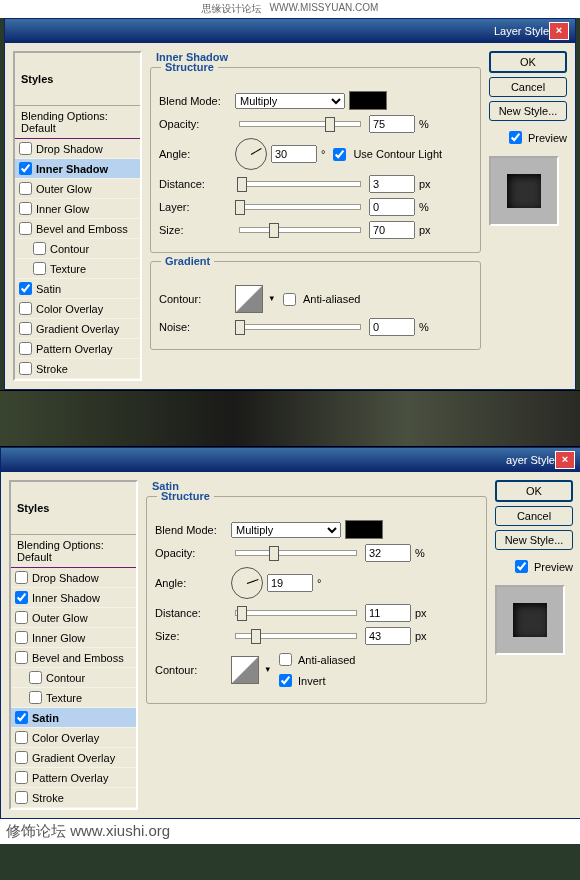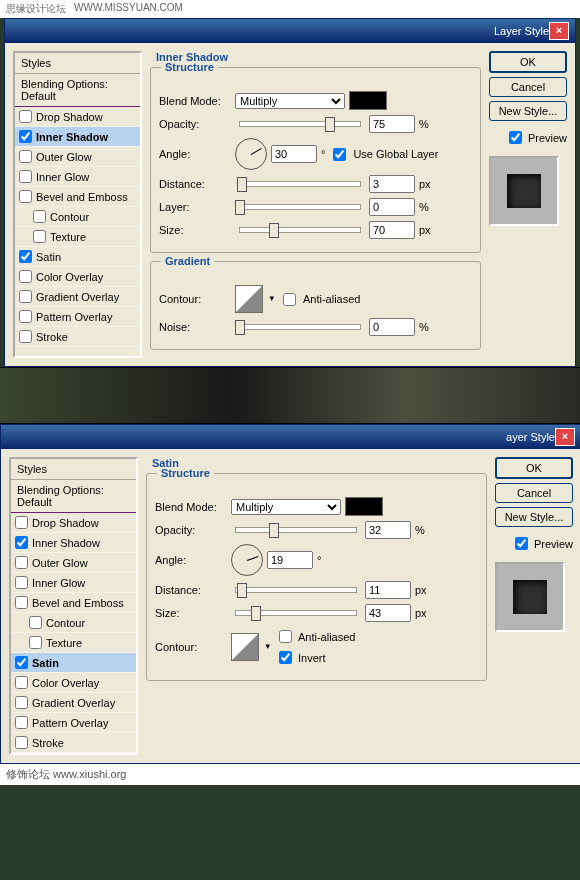--- a/index.html
+++ b/index.html
@@ -3,21 +3,21 @@
 <meta charset="utf-8">
 <style>
 body{margin:0;font-family:Tahoma,sans-serif;font-size:11px;background:#2a3a2a;width:580px}
 .dlg{background:#ece9d8;border:1px solid #0a246a}
 .dlg1{width:570px;margin:0 auto}
 .dlg2{width:580px;margin-top:0}
 .titlebar{background:linear-gradient(#3b6ea5,#0a246a);color:#fff;padding:3px 6px;display:flex;align-items:center;justify-content:flex-end;height:18px}
 .titlebar .close{width:18px;height:16px;background:#e04343;border:1px solid #fff;color:#fff;text-align:center;line-height:14px;font-family:Arial;font-weight:bold;font-size:11px}
 .body{padding:8px;display:flex;gap:8px}
 .styles-panel{width:125px;border:2px inset #fff;background:#ece9d8}
-.styles-hdr{border-bottom:1px solid #aca899;padding:4px 6px;font-weight:normal}
+.styles-hdr{border-bottom:1px solid #aca899;padding:20px 6px;font-weight:bold}
 .styles-sub{border-bottom:1px solid #701a75;padding:4px 6px}
 .style-row{padding:3px 4px;border-bottom:1px solid #f5f3e9;display:flex;align-items:center;gap:4px}
 .style-row input[type=checkbox]{margin:0}
 .style-row.sel{background:#b6d2ee;font-weight:bold}
 .style-row.indent{padding-left:18px}
 .center{flex:1}
 .section-title{color:#1a4f9c;font-weight:bold;margin-bottom:4px;padding-left:6px}
 .fieldset{border:1px solid #aca899;border-radius:3px;padding:18px 8px 8px;margin-bottom:8px;position:relative}
 .fieldset .legend{position:absolute;top:-7px;left:10px;background:#ece9d8;color:#1a4f9c;padding:0 4px;font-weight:bold}
 .row{display:flex;align-items:center;margin:5px 0;gap:4px}
@@ -32,22 +32,22 @@
 .angle-dial .needle{position:absolute;width:12px;height:1px;background:#000;top:50%;left:50%;transform-origin:left center}
 .contour-thumb{width:26px;height:26px;border:1px solid #716f64;background:linear-gradient(135deg,#fff 48%,#888 52%);display:inline-block;vertical-align:middle;position:relative}
 .contour-thumb::after{content:"▾";position:absolute;right:-12px;top:7px;font-size:9px;color:#000}
 .contour-wrap{width:40px}
 .right{width:78px;display:flex;flex-direction:column;align-items:stretch;gap:4px}
 .btn{background:#ece9d8;border:1px solid #003c74;border-radius:3px;padding:3px 4px;text-align:center;font-size:11px}
 .btn.default{border:2px solid #003c74}
 .prev-ck{display:flex;align-items:center;gap:3px;justify-content:flex-end;margin:3px 0}
 .prev-box{width:66px;height:66px;border:2px inset #fff;background:#b5b5b5;display:flex;align-items:center;justify-content:center;margin-top:2px}
 .prev-box .inner{width:34px;height:34px;background:#2f2f2f;box-shadow:inset 2px 2px 8px #000}
-.watermark{display:flex;justify-content:flex-start;gap:8px;color:#666;font-size:10px;padding:2px 6px;background:#fff}
-.watermark2{background:#fff;color:#555;padding:3px 6px;font-size:11px}
+.watermark{display:flex;justify-content:center;gap:8px;color:#666;font-size:10px;padding:2px 6px;background:#fff}
+.watermark2{background:#fff;color:#555;padding:3px 6px;font-size:15px}
 .bgstrip{height:55px;background:linear-gradient(90deg,#3a4530,#1a1a18 40%,#4a5040 70%,#2a2a25);border-top:1px solid #000;border-bottom:1px solid #000}
 .stacked-ck{display:flex;flex-direction:column;gap:2px}
 .stacked-ck label{display:flex;align-items:center;gap:3px}
 input[type=checkbox]{width:13px;height:13px}
 </style>
 </head>
 <body>
 
 <div class="watermark">
   <span>思缘设计论坛</span>
@@ -134,21 +134,21 @@
           <span class="unit">%</span>
         </div>
         <div class="row">
           <span class="lbl">Angle:</span>
           <span class="angle-dial">
               <span class="needle" style="transform:rotate(-30deg)"></span>
             </span>
           <input class="num" value="30" style="">
           <span>°</span>
           <input type="checkbox" checked="" style="">
-          <span>Use Global Layer</span>
+          <span>Use Contour Light</span>
         </div>
         <div class="row">
           <span class="lbl">Distance:</span>
           <div class="slider">
               <div class="thumb" style="left:2%"></div>
             </div>
           <input class="num" value="3" style="">
           <span class="unit">px</span>
         </div>
         <div class="row">

